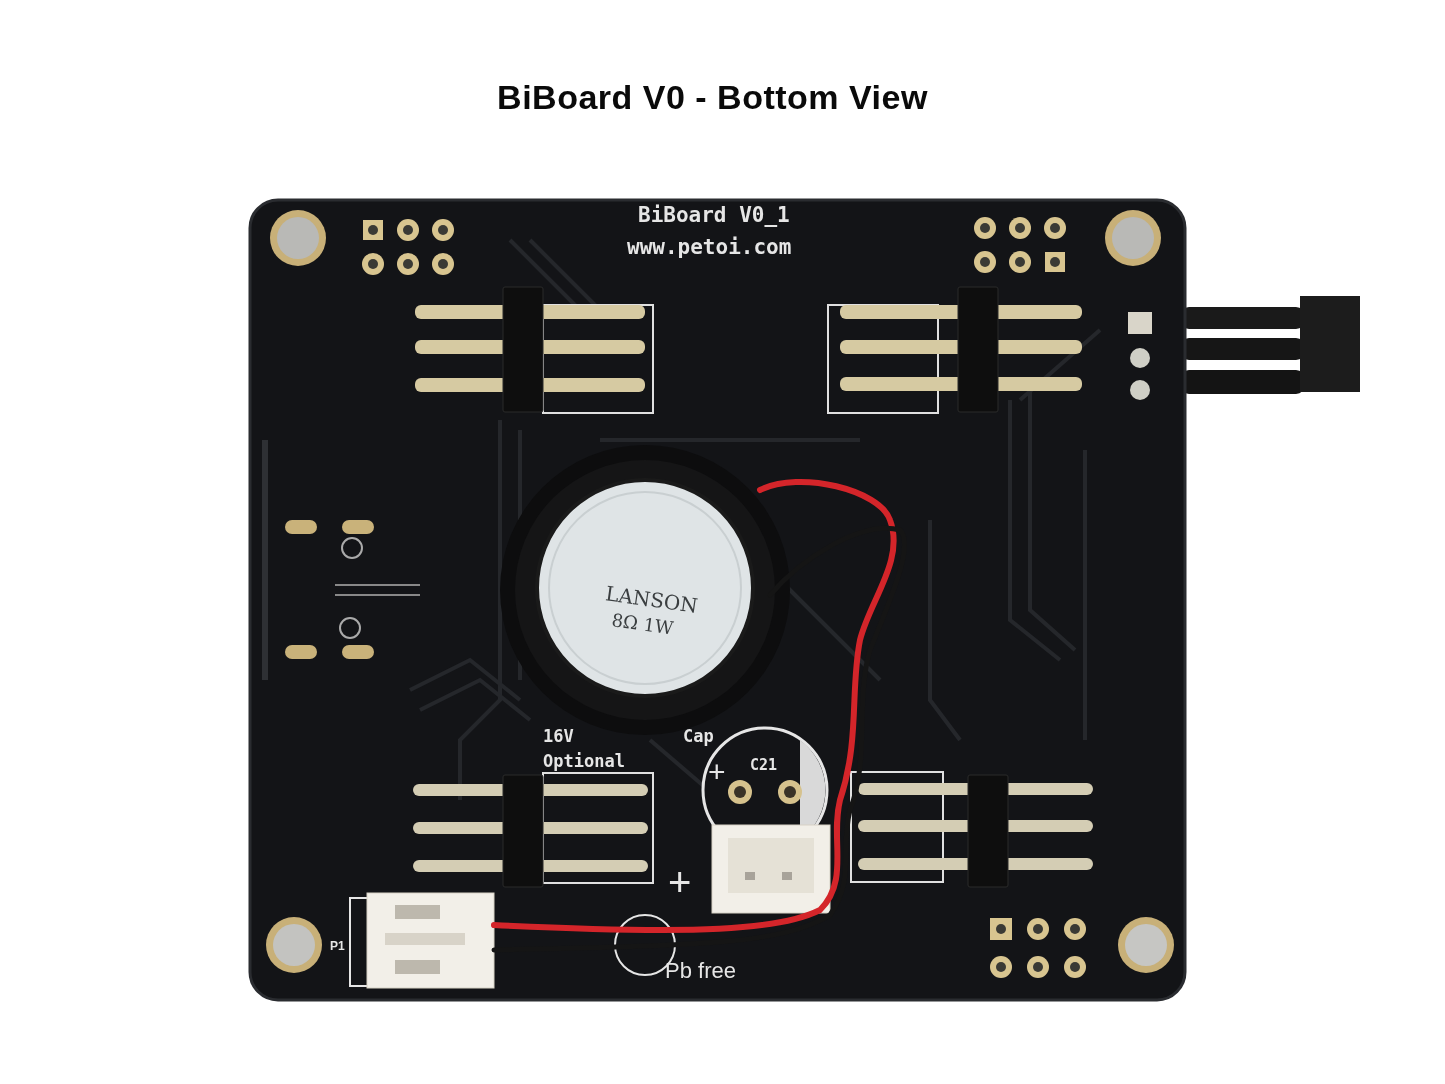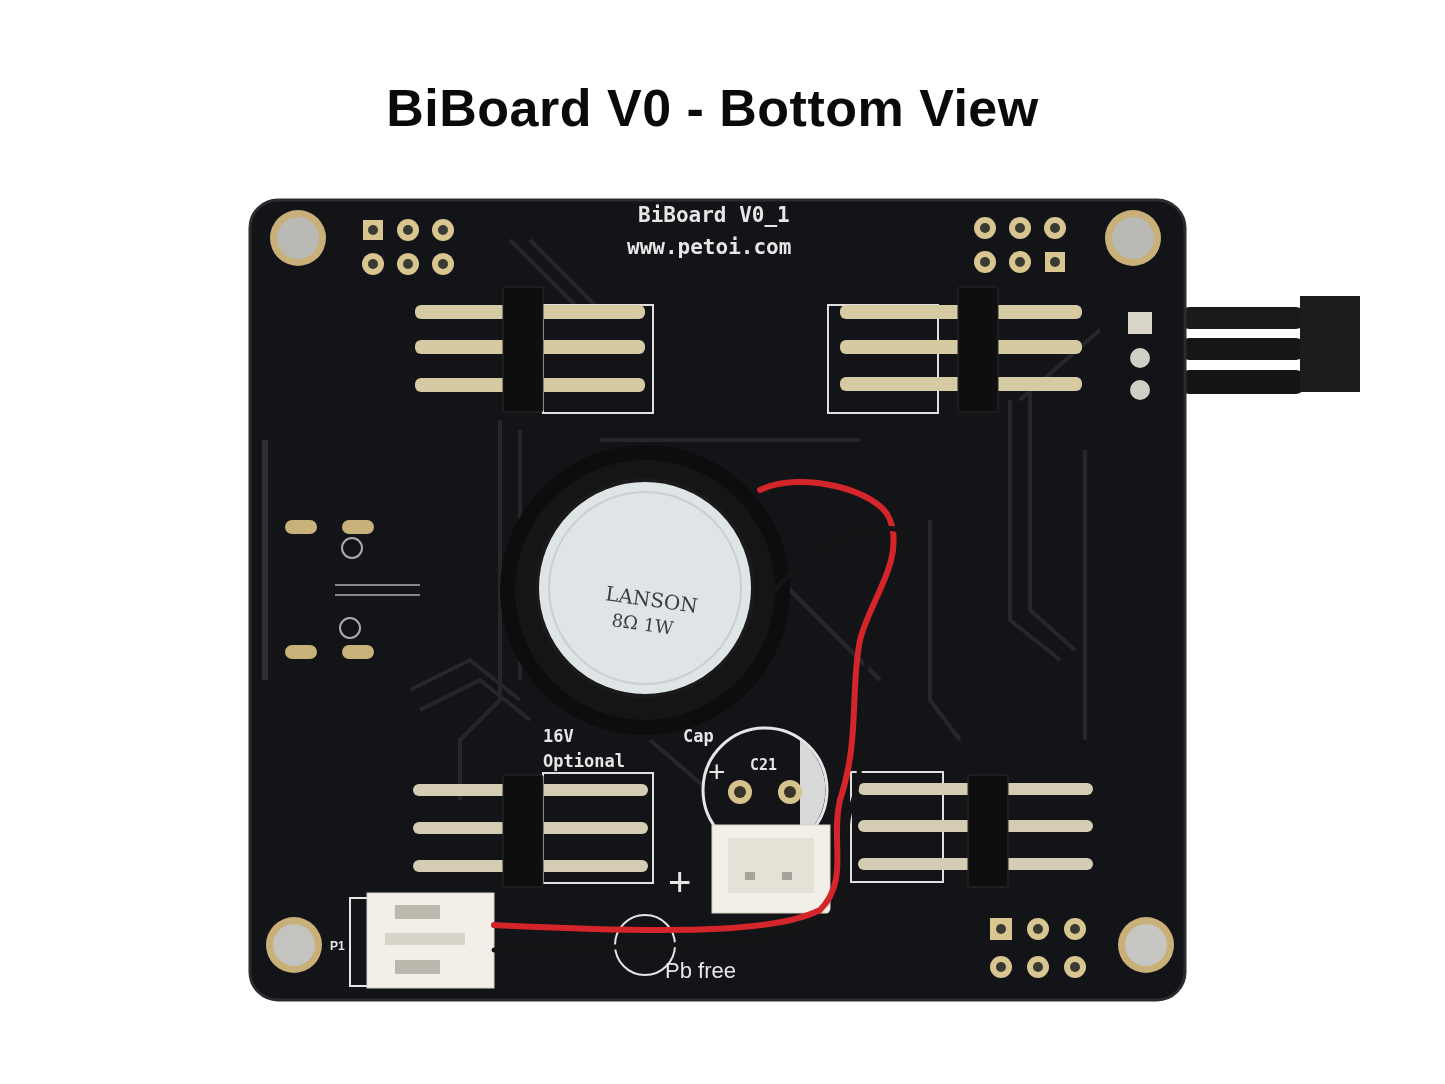--- a/index.html
+++ b/index.html
@@ -1,17 +1,17 @@
 <!DOCTYPE html>
 <html><head>
 <meta charset="utf-8">
 <style>
   html,body{margin:0;padding:0;background:#ffffff;}
   body{width:1445px;height:1084px;position:relative;overflow:hidden;font-family:"Liberation Sans",sans-serif;}
-  .title{position:absolute;left:0;top:78px;width:1425px;text-align:center;font-size:52px;font-weight:bold;color:#0a0a0a;letter-spacing:0.5px;}
+  .title{position:absolute;left:0;top:78px;width:1425px;text-align:center;font-size:34px;font-weight:bold;color:#0a0a0a;letter-spacing:0.5px;}
   .scene{position:absolute;left:0;top:0;width:1445px;height:1084px;}
   .silk{font-family:"DejaVu Sans Mono","Liberation Mono",monospace;fill:#e6e6e6;font-weight:bold;}
   .silk2{font-family:"Liberation Sans",sans-serif;fill:#e6e6e6;}
 </style>
 </head>
 <body>
 
 <div class="title">BiBoard V0 - Bottom View</div>
 
 <svg class="scene" width="1445" height="1084" viewBox="0 0 1445 1084">

